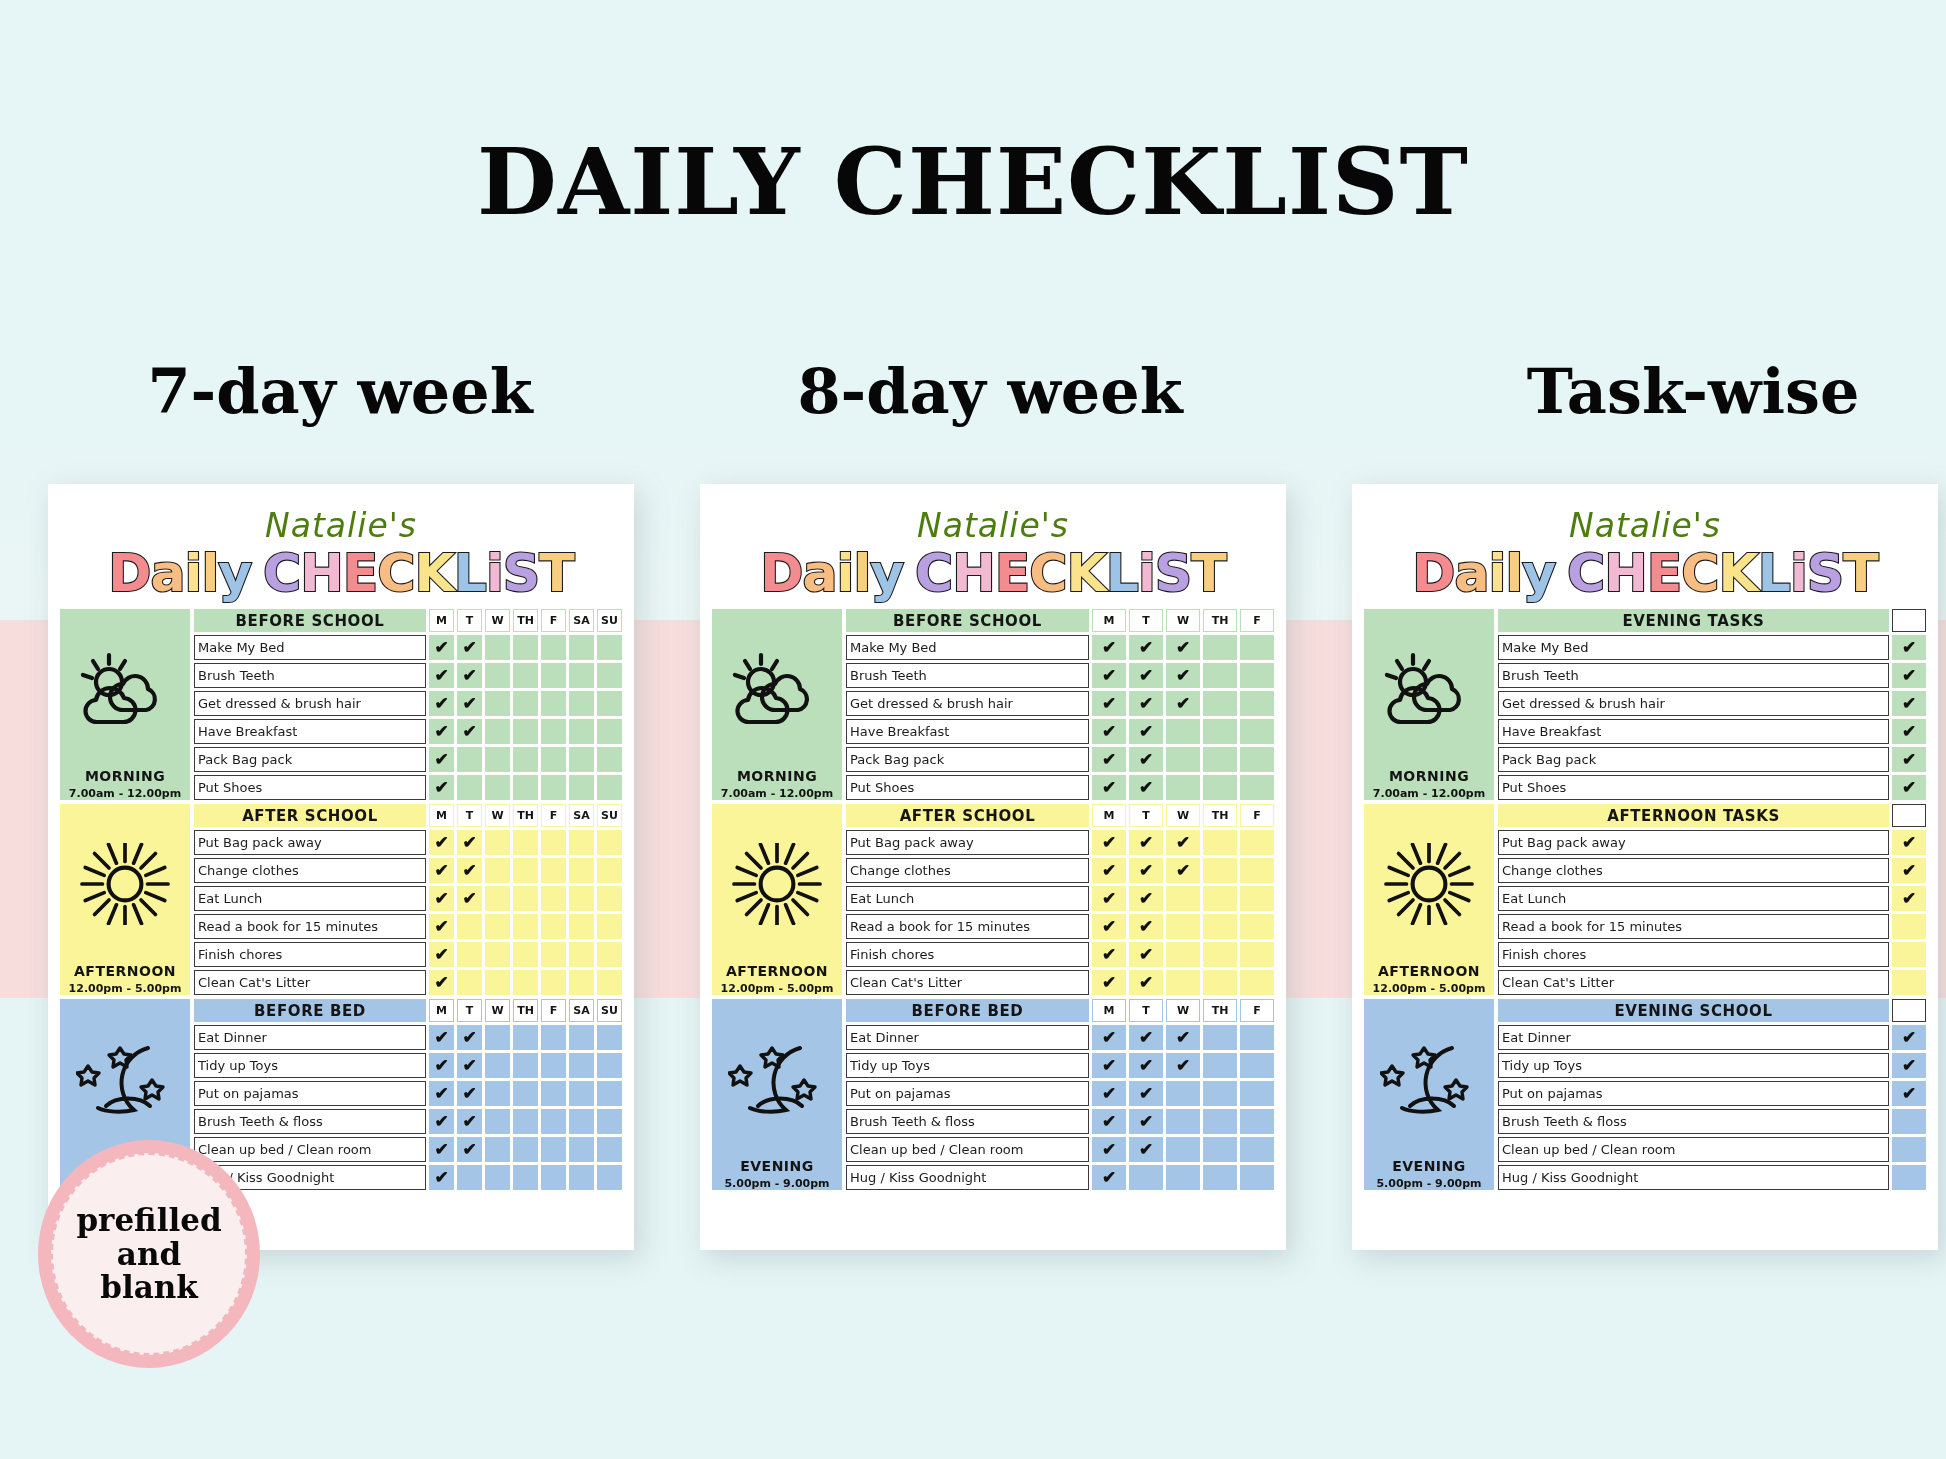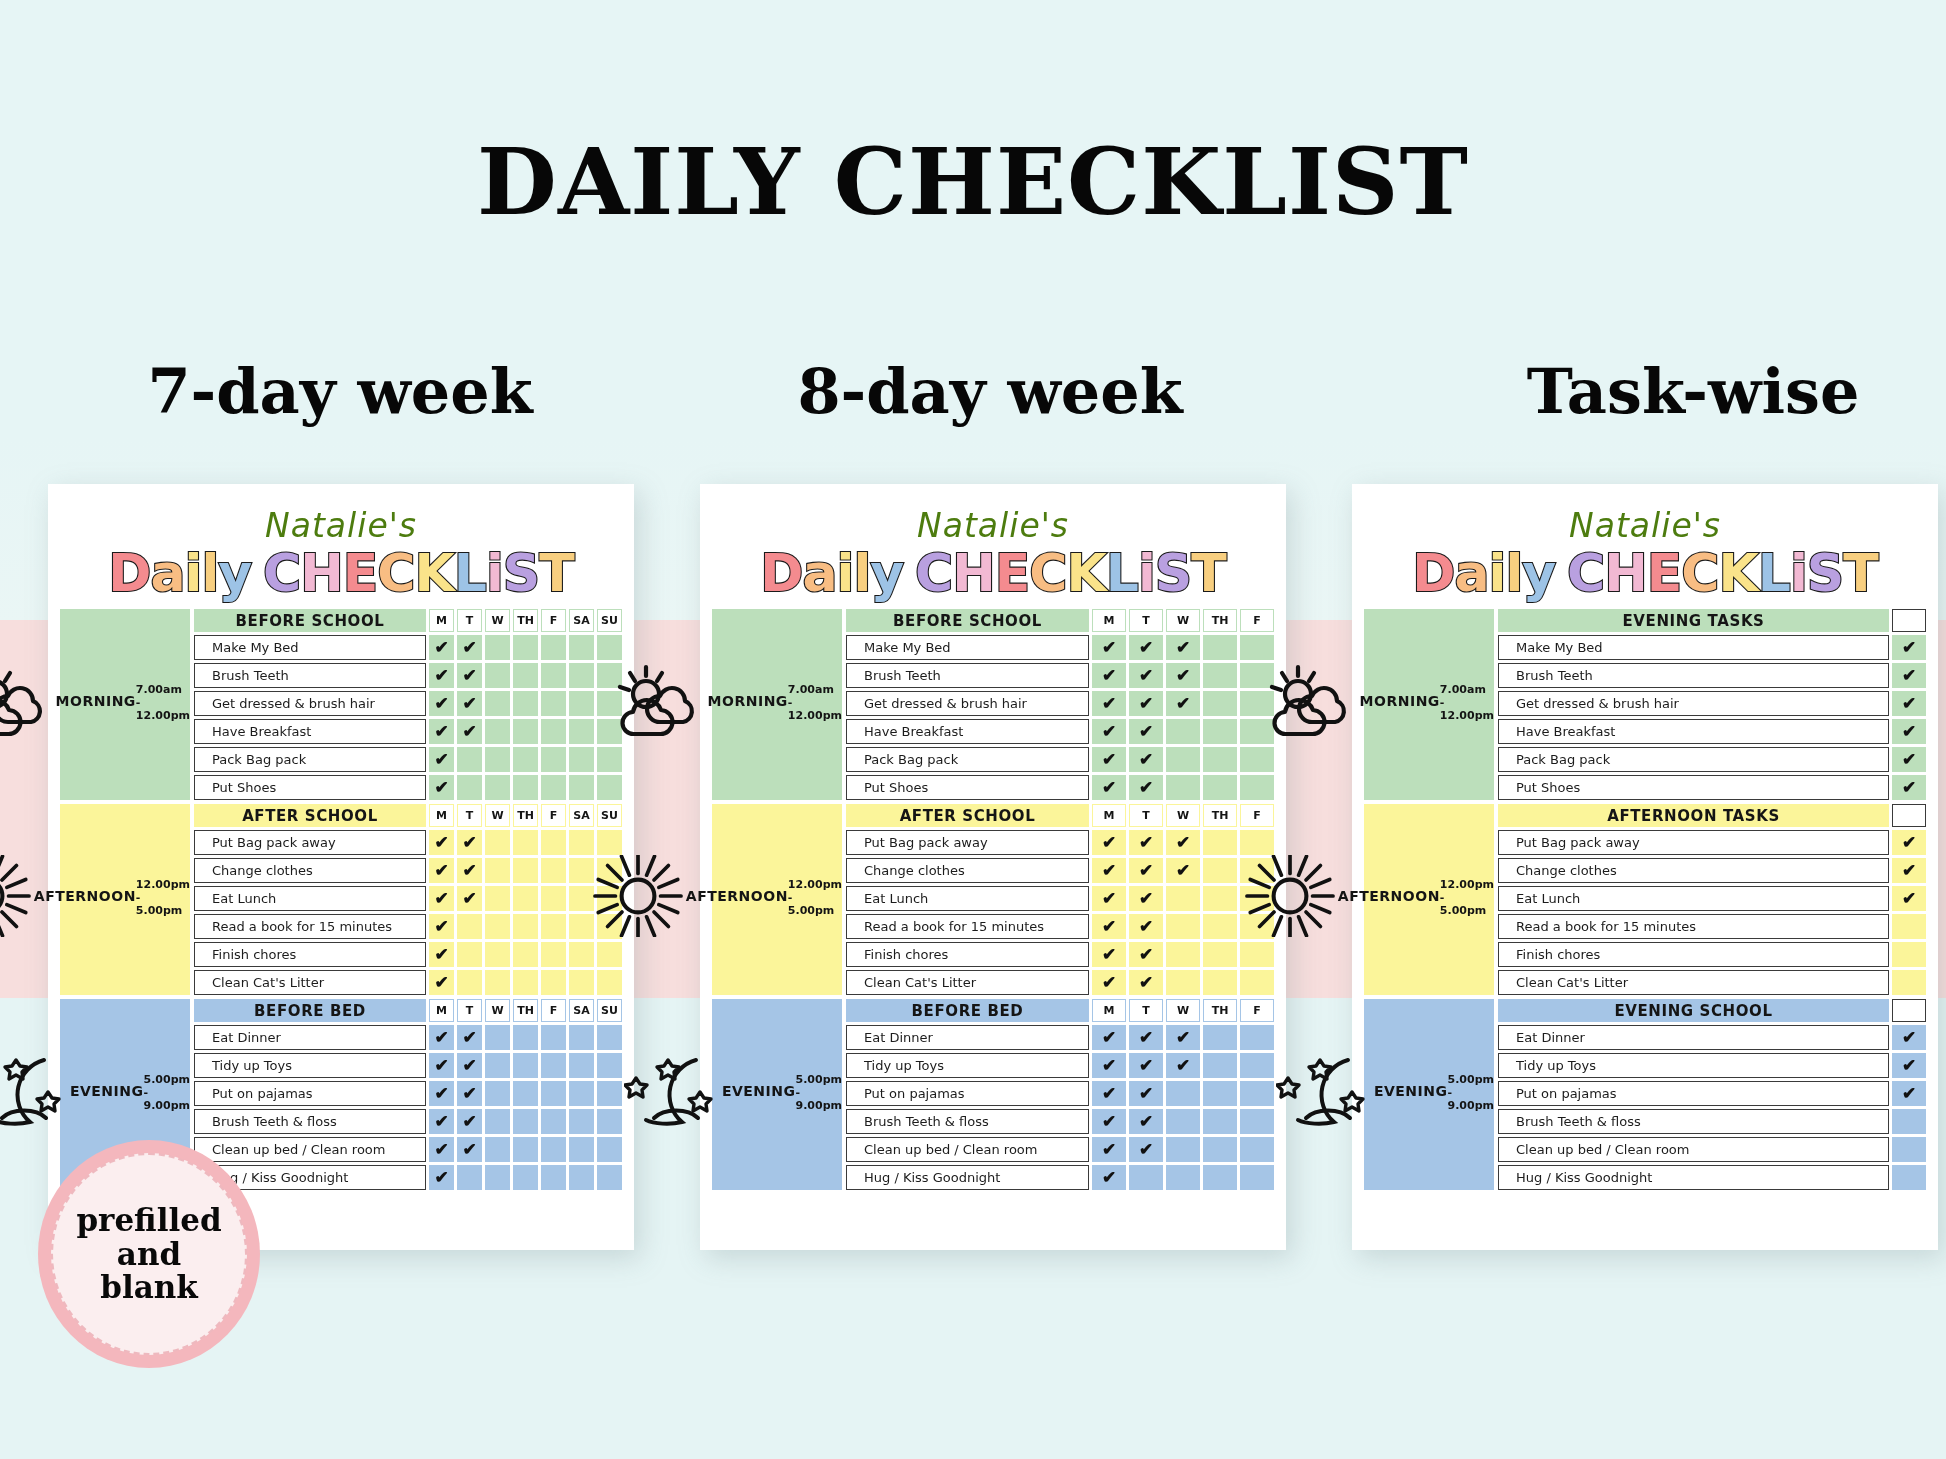--- a/index.html
+++ b/index.html
@@ -108,24 +108,24 @@
 
   
   .body-wrap { display: flex; flex-direction: column; gap: 4px; }
 
   .sect { display: flex; gap: 4px; }
 
   .sect-side {
     width: 130px;
     flex: 0 0 130px;
     display: flex;
-    flex-direction: row;
+    flex-direction: column;
     align-items: center;
     justify-content: flex-end;
-    padding-bottom: 8px;
+    padding-bottom: 0;
   }
   .sect-side .icon { flex: 1; display: flex; align-items: center; justify-content: center; width: 100%; }
   .sect-side .s-name {
     font-family: "DejaVu Sans", sans-serif;
     font-weight: bold;
     font-size: 14px;
     letter-spacing: 0.5px;
     color: #141414;
   }
   .sect-side .s-time {
@@ -162,21 +162,21 @@
   .dayhead.wide { width: 34px; flex: 0 0 34px; }
 
   .task-row { display: flex; gap: 3px; align-items: stretch; }
   .task-label {
     flex: 1;
     border: 1.6px solid #3a3a3a;
     background: #fff;
     font-family: "DejaVu Sans", sans-serif;
     font-size: 13px;
     color: #1c1c1c;
-    padding: 3px 6px 3px 17px;
+    padding: 3px 6px 3px 3px;
     min-height: 25px;
     display: flex; align-items: center;
   }
   .cell {
     width: 25px; flex: 0 0 25px;
     display: flex; align-items: center; justify-content: center;
     font-size: 17px;
     font-weight: bold;
     color: #111;
     line-height: 1;

